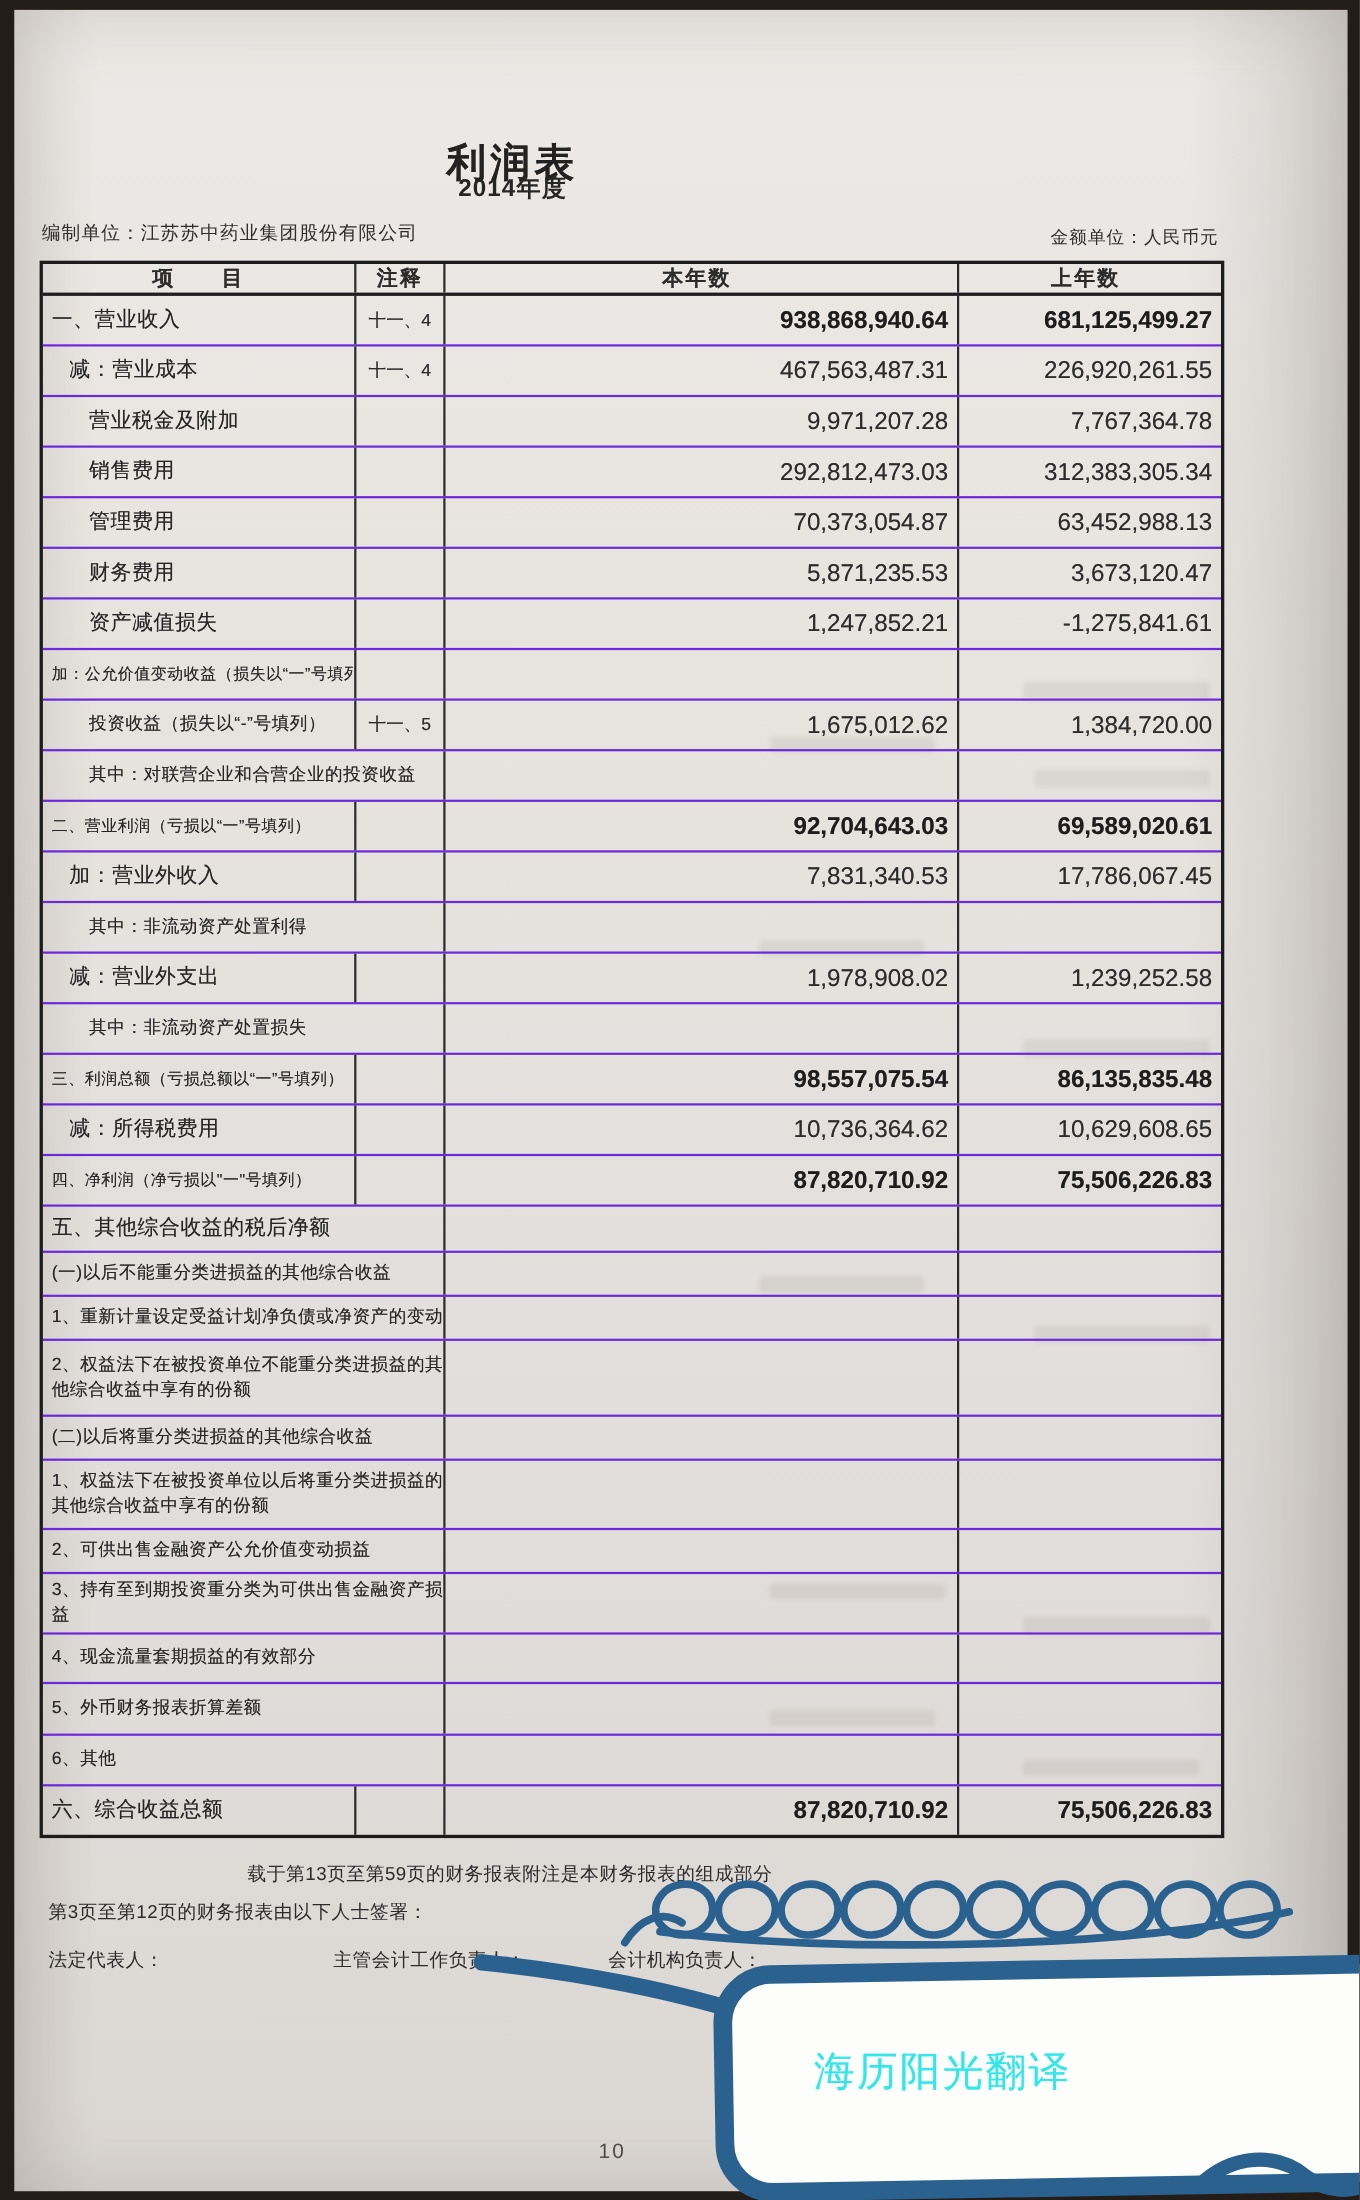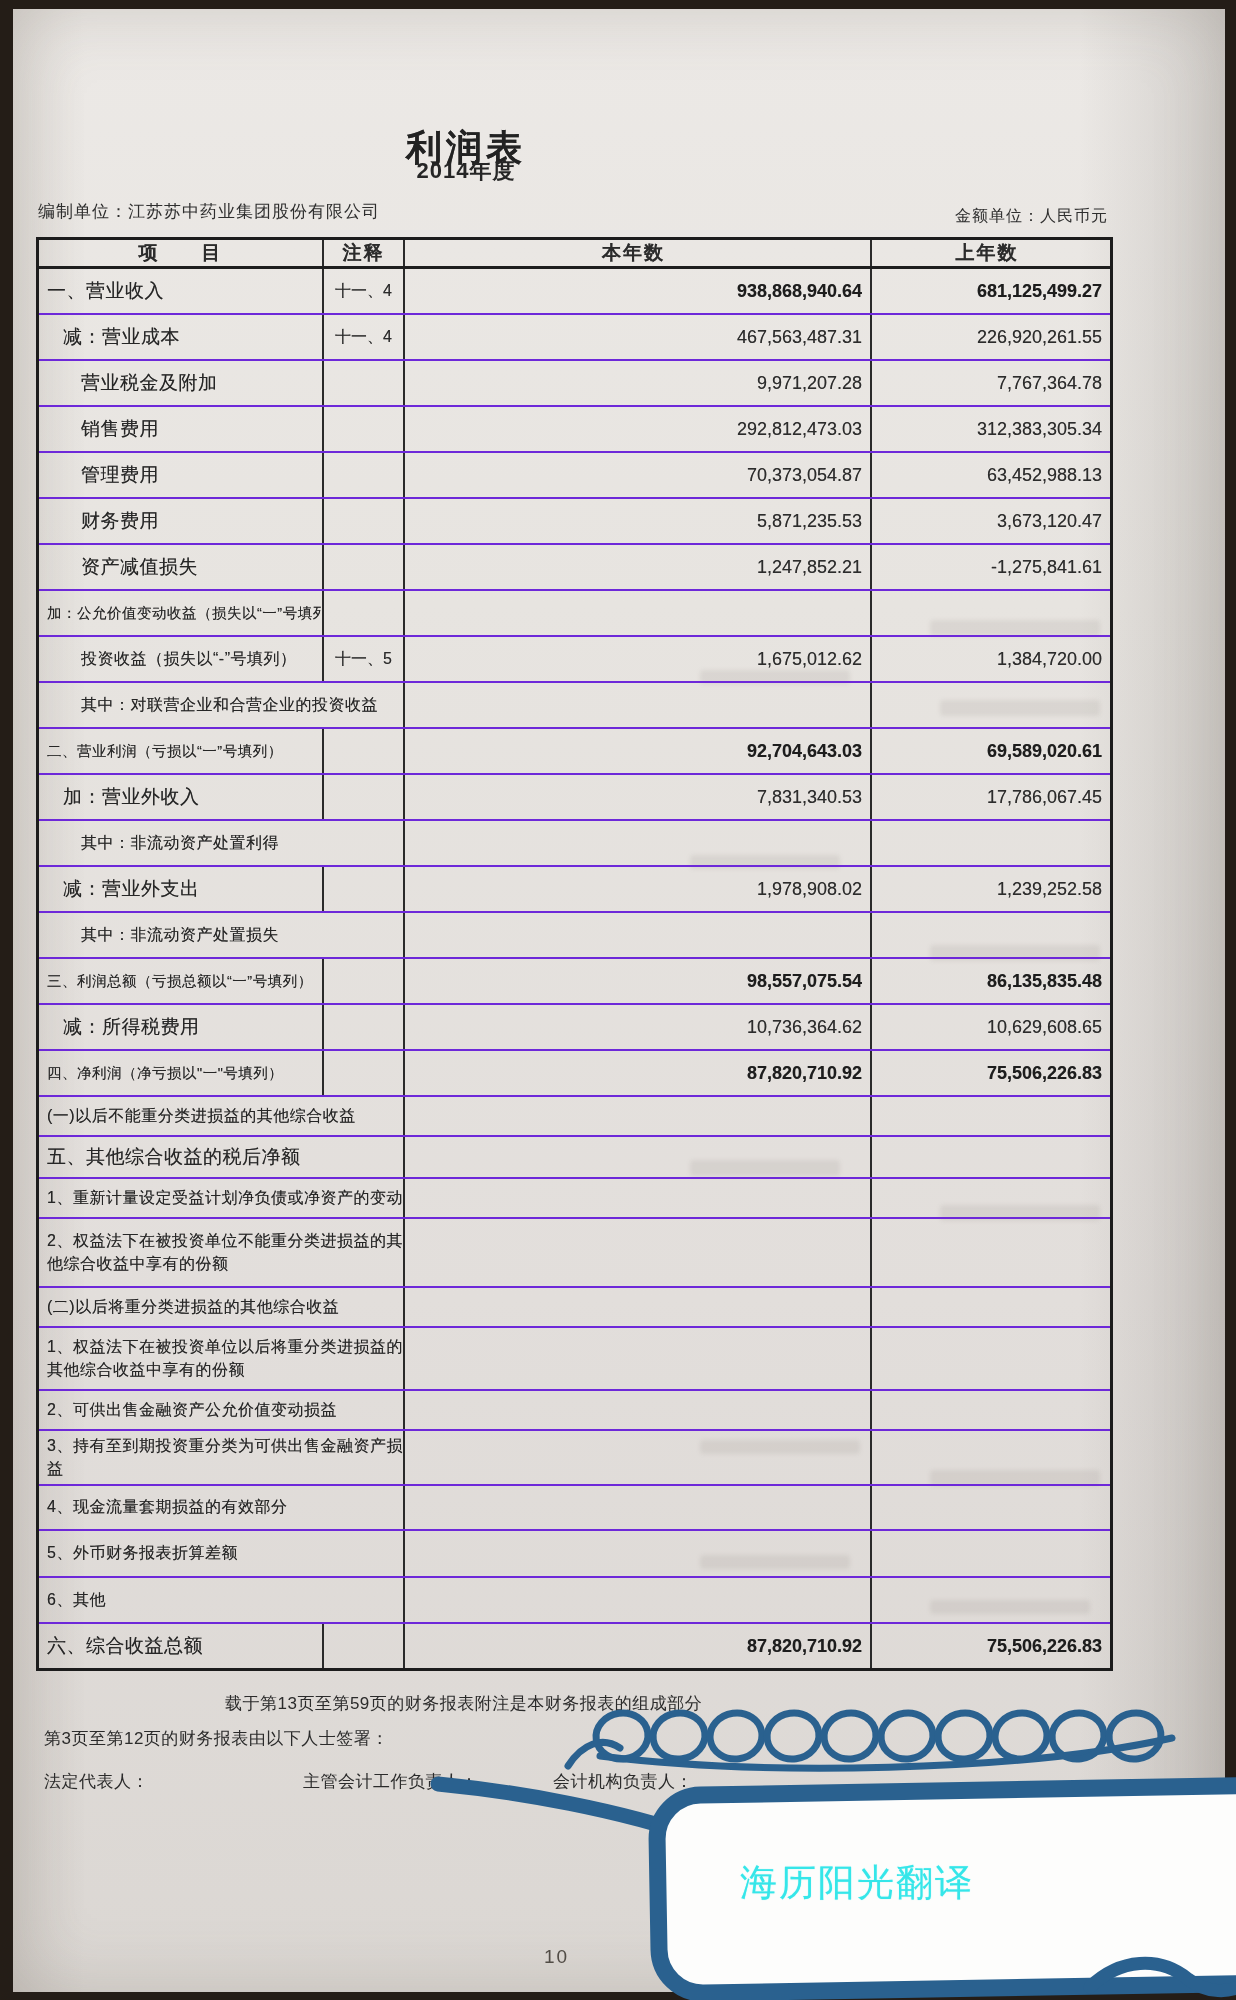--- a/index.html
+++ b/index.html
@@ -39,21 +39,21 @@
   .tr{display:flex;border-bottom:2px solid #6d28d9;align-items:stretch;}
   .tr:last-child{border-bottom:none;}
   .tr.hdr{border-bottom:3px solid #1e1e1e;}
   .td{display:flex;align-items:center;border-right:2px solid #2a2a2a;overflow:hidden;
       text-shadow:0 0 0.4px rgba(40,40,40,.55);}
   .c-item{width:285px;}
   .c-item.wide{width:366px;}
   .c-note{width:81px;justify-content:center;font-size:16px;font-weight:500;}
   .c-cur{width:467px;justify-content:flex-end;padding-right:8px;}
   .c-prev{flex:1;justify-content:flex-end;padding-right:8px;border-right:none;}
-  .num{font-size:18px;font-weight:500;letter-spacing:0;color:#2c2c2c;}
+  .num{font-size:22px;font-weight:500;letter-spacing:0;color:#2c2c2c;}
   .boldnum .num{font-weight:700;color:#1d1d1d;}
   .itxt{font-weight:500;line-height:1.4;color:#262626;letter-spacing:0.5px;}
   .i0{padding-left:8px;}
   .i1{padding-left:24px;}
   .i2{padding-left:42px;}
   .sz-n .itxt{font-size:19px;}
   .sz-s .itxt{font-size:16px;}
   .sz-xs .itxt{font-size:14.5px;white-space:nowrap;}
   .hdr .td{justify-content:center;font-size:19px;font-weight:600;letter-spacing:2px;}
 
@@ -311,34 +311,34 @@
             <span class="itxt">四、净利润（净亏损以"一"号填列）</span>
           </div>
           <div class="td c-note"></div>
           <div class="td c-cur">
             <span class="num">87,820,710.92</span>
           </div>
           <div class="td c-prev">
             <span class="num">75,506,226.83</span>
           </div>
         </div>
-        <div class="tr" style="height: 40px;">
-          <div class="td c-item i0 sz-s wide">
-            <span class="itxt">(一)以后不能重分类进损益的其他综合收益</span>
-          </div>
-          <div class="td c-cur">
-            <span class="num"></span>
-          </div>
-          <div class="td c-prev">
-            <span class="num"></span>
-          </div>
-        </div>
         <div class="tr" style="height: 42px;">
           <div class="td c-item i0 sz-n wide">
             <span class="itxt">五、其他综合收益的税后净额</span>
+          </div>
+          <div class="td c-cur">
+            <span class="num"></span>
+          </div>
+          <div class="td c-prev">
+            <span class="num"></span>
+          </div>
+        </div>
+        <div class="tr" style="height: 40px;">
+          <div class="td c-item i0 sz-s wide">
+            <span class="itxt">(一)以后不能重分类进损益的其他综合收益</span>
           </div>
           <div class="td c-cur">
             <span class="num"></span>
           </div>
           <div class="td c-prev">
             <span class="num"></span>
           </div>
         </div>
         <div class="tr" style="height: 40px;">
           <div class="td c-item i0 sz-s wide">

